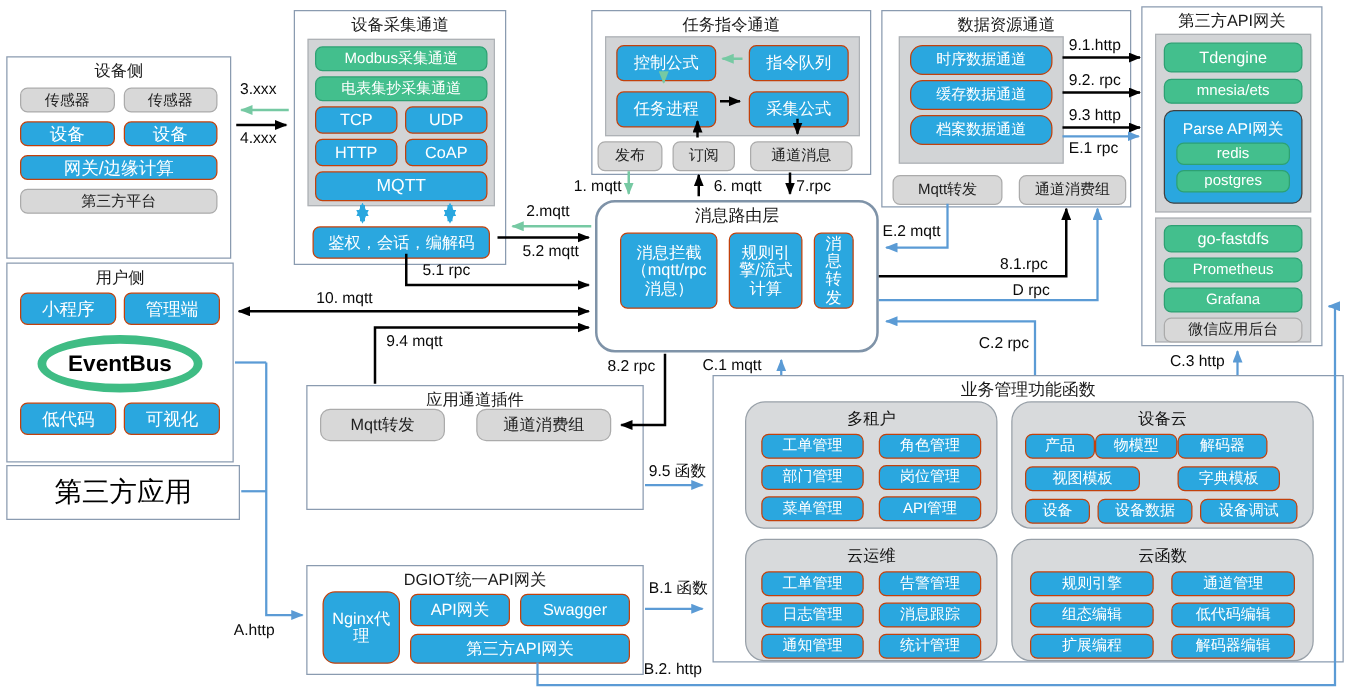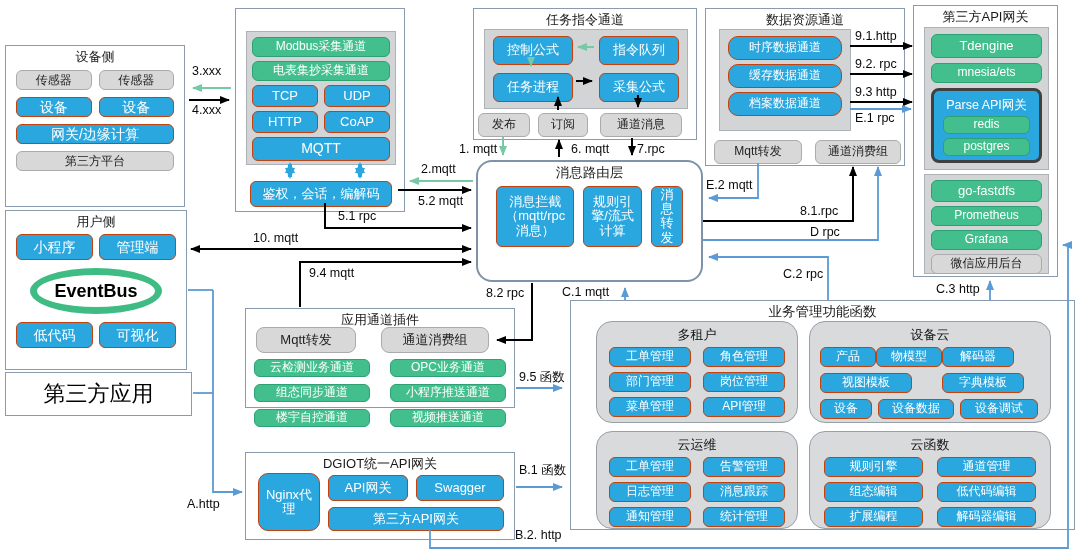--- a/index.html
+++ b/index.html
@@ -17,21 +17,21 @@
   .sub { position:absolute; background:#d8dadc; border:1px solid #98a0a8; border-radius:16px; }
   .subtitle { text-align:center; font-size:13px; color:#111; padding-top:4px; }
   .elabel { position:absolute; font-size:12.5px; color:#0a0a0a; white-space:nowrap; z-index:12; }
   .eventbus { width:132px; height:46px; border:7px solid #3fbc84; border-radius:50%;
               display:flex; align-items:center; justify-content:center;
               font-weight:bold; font-size:18px; color:#000; background:#fff; }
   .bigtext { display:flex; align-items:center; justify-content:center; height:100%; font-size:22px; color:#000; }
   svg.overlay { position:absolute; left:0; top:0; z-index:10; pointer-events:none; }
   .grid2 { display:grid; grid-template-columns:1fr 1fr; }
   .router { border:2px solid #7f93a8; border-radius:16px; }
-  .parse { background:#2aa7df; border:3px solid #404040; border-radius:8px; }
+  .parse { background:#2aa7df; border:1px solid #404040; border-radius:8px; }
   .parse-title { text-align:center; color:#fff; font-size:12.5px; padding:3px 0 2px; }
 </style>
 </head>
 <body>
 
 <div id="canvas">
 
   <div class="box" style="left:5px;top:45px;width:180px;height:162px">
     <div class="btitle">设备侧</div>
     <div class="grid2" style="gap:7px;padding:5px 10px">
@@ -55,20 +55,21 @@
       <div class="chip b" style="min-height:26px;font-size:14px">低代码</div>
       <div class="chip b" style="min-height:26px;font-size:14px">可视化</div>
     </div>
   </div>
 
   <div class="box" style="left:5px;top:372px;width:187px;height:44px">
     <div class="bigtext">第三方应用</div>
   </div>
 
   <div class="box" style="left:235px;top:8px;width:170px;height:204px">
+    <div class="btitle">设备采集通道</div>
     <div class="inner" style="left:10px;top:22px;width:150px;height:134px;display:flex;flex-direction:column;gap:4px;padding:5px">
       <div class="chip g">Modbus采集通道</div>
       <div class="chip g">电表集抄采集通道</div>
       <div style="display:flex;gap:6px">
         <div class="chip b" style="flex:1;min-height:22px;font-size:13px">TCP</div>
         <div class="chip b" style="flex:1;min-height:22px;font-size:13px">UDP</div>
       </div>
       <div style="display:flex;gap:6px">
         <div class="chip b" style="flex:1;min-height:22px;font-size:13px">HTTP</div>
         <div class="chip b" style="flex:1;min-height:22px;font-size:13px">CoAP</div>
@@ -127,28 +128,20 @@
       <div class="chip b" style="min-height:24px;font-size:13px">消息拦截（mqtt/rpc消息）</div>
       <div class="chip b" style="min-height:24px;font-size:13px">规则引擎/流式计算</div>
       <div class="chip b" style="min-height:24px;font-size:13px">消息转发</div>
     </div>
   </div>
 
   <div class="box" style="left:245px;top:308px;width:270px;height:100px">
     <div class="btitle">应用通道插件</div>
     <div class="chip gr" style="position:absolute;left:10px;top:18px;width:100px;height:26px;border-radius:8px;font-size:13px">Mqtt转发</div>
     <div class="chip gr" style="position:absolute;left:135px;top:18px;width:108px;height:26px;border-radius:8px;font-size:13px">通道消费组</div>
-    <div style="position:absolute;left:8px;top:50px;width:252px;display:grid;grid-template-columns:116px 1fr;column-gap:20px;row-gap:7px">
-      <div class="chip g" style="min-height:18px">云检测业务通道</div>
-      <div class="chip g" style="min-height:18px">OPC业务通道</div>
-      <div class="chip g" style="min-height:18px">组态同步通道</div>
-      <div class="chip g" style="min-height:18px">小程序推送通道</div>
-      <div class="chip g" style="min-height:18px">楼宇自控通道</div>
-      <div class="chip g" style="min-height:18px">视频推送通道</div>
-    </div>
   </div>
 
   <div class="box" style="left:245px;top:452px;width:270px;height:88px">
     <div class="btitle">DGIOT统一API网关</div>
     <div class="chip b" style="position:absolute;left:12px;top:20px;width:62px;height:58px;border-radius:10px;font-size:13px">Nginx代理</div>
     <div class="chip b" style="position:absolute;left:82px;top:22px;width:80px;height:26px;font-size:13px">API网关</div>
     <div class="chip b" style="position:absolute;left:170px;top:22px;width:88px;height:26px;font-size:13px">Swagger</div>
     <div class="chip b" style="position:absolute;left:82px;top:54px;width:176px;height:24px;font-size:13px">第三方API网关</div>
   </div>
 

